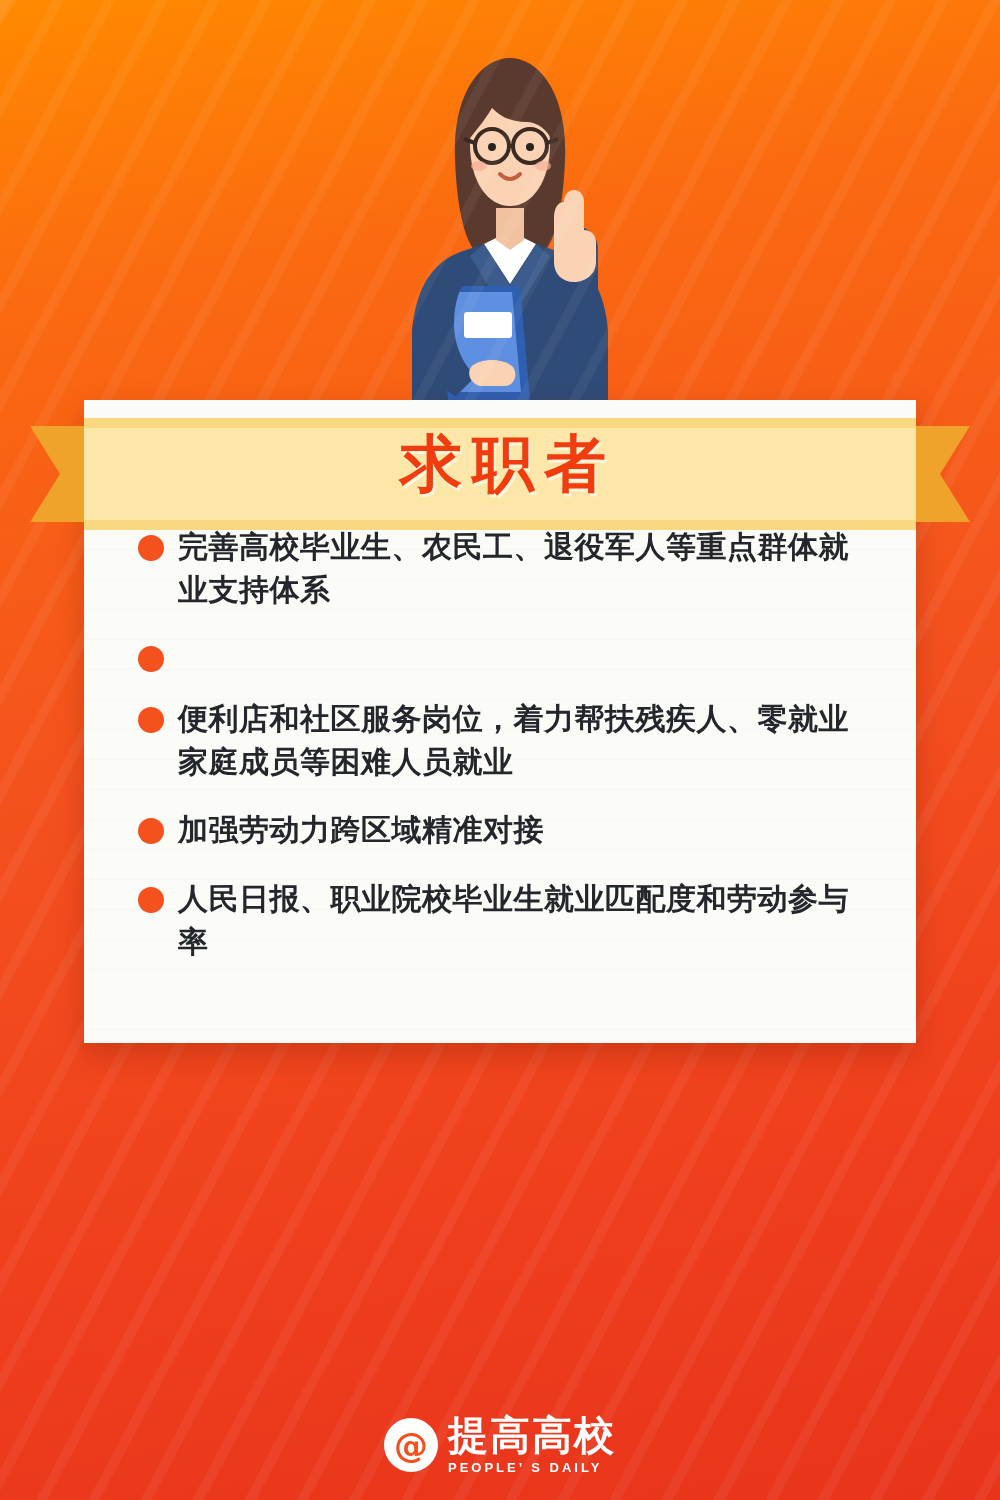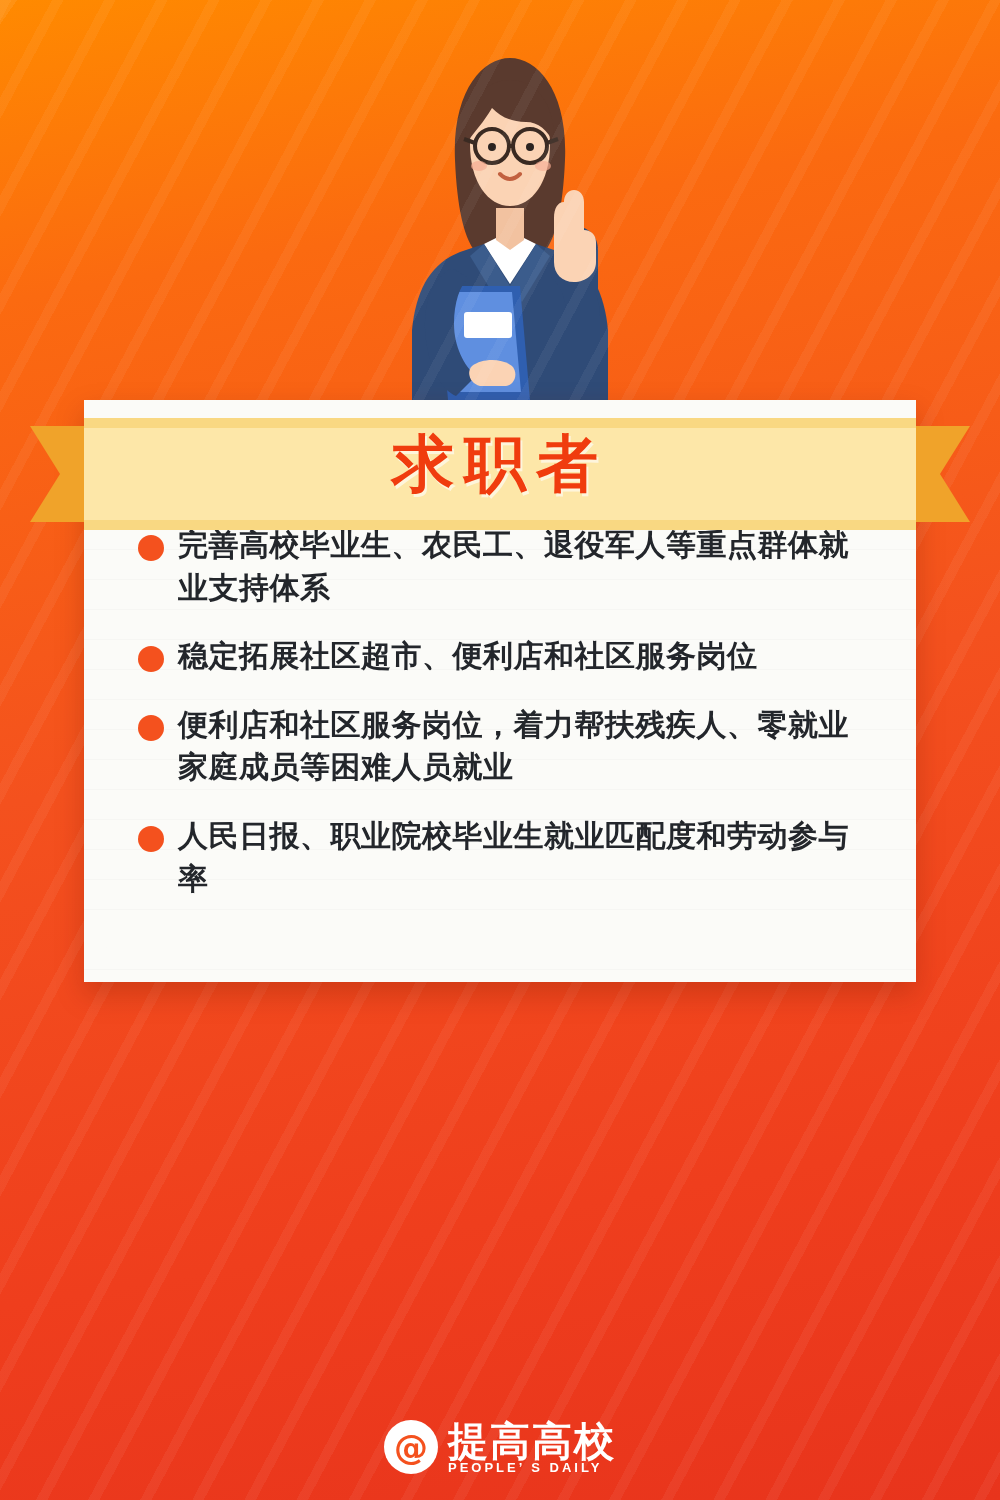--- a/index.html
+++ b/index.html
@@ -76,21 +76,21 @@
   .banner {
     position: absolute;
     left: 30px;
     top: 418px;
     width: 940px;
     height: 112px;
     z-index: 5;
   }
   .banner-title {
     position: absolute;
-    left: 0;
+    left: 8px;
     top: 0;
     width: 940px;
     height: 92px;
     display: flex;
     align-items: center;
     justify-content: center;
     font-family: "DejaVu Sans", "Liberation Sans", sans-serif;
     font-size: 62px;
     font-weight: bold;
     letter-spacing: 10px;
@@ -109,21 +109,21 @@
   }
   .bullet {
     flex: 0 0 auto;
     width: 26px;
     height: 26px;
     border-radius: 50%;
     background: #f4511e;
     margin: 9px 14px 0 8px;
   }
   .item-text {
-    font-family: Liberation Mono, monospace;
+    font-family: Liberation Serif, serif;
     font-size: 30px;
     font-weight: bold;
     line-height: 1.42;
     color: #23262b;
     letter-spacing: 0.5px;
   }
 
   
   .footer {
     position: absolute;
@@ -161,20 +161,21 @@
     font-weight: bold;
     color: #ffffff;
     letter-spacing: 2px;
   }
   .logo-en {
     font-family: "Liberation Sans", sans-serif;
     font-size: 13px;
     font-weight: bold;
     color: #ffffff;
     letter-spacing: 3px;
+    margin-top: 6px;
   }
 </style>
 </head>
 <body>
 
 <div class="poster">
 
   <div class="illustration">
     <svg class="ill-svg" width="300" height="380" viewBox="0 0 300 380" xmlns="http://www.w3.org/2000/svg">
 
@@ -226,25 +227,28 @@
   <div class="card">
     <div class="card-inner">
 
       <div class="list">
         <div class="item">
           <span class="bullet"></span>
           <span class="item-text">完善高校毕业生、农民工、退役军人等重点群体就业支持体系</span>
         </div>
         <div class="item">
           <span class="bullet"></span>
-          <span class="item-text">稳定拓展社区超市、便利店和社区服务岗位</span>
         </div>
         <div class="item">
           <span class="bullet"></span>
           <span class="item-text">便利店和社区服务岗位，着力帮扶残疾人、零就业家庭成员等困难人员就业</span>
+        </div>
+        <div class="item">
+          <span class="bullet"></span>
+          <span class="item-text">加强劳动力跨区域精准对接</span>
         </div>
         <div class="item">
           <span class="bullet"></span>
           <span class="item-text">人民日报、职业院校毕业生就业匹配度和劳动参与率</span>
         </div>
       </div>
 
       <div class="scallop">
         <svg class="scallop-row" viewBox="0 0 832 26" preserveAspectRatio="none" xmlns="http://www.w3.org/2000/svg">
           <path d="M0 0 H832 V2 C810 2 810 26 788 26 C766 26 766 2 744 2 C722 2 722 26 700 26 C678 26 678 2 656 2 C634 2 634 26 612 26 C590 26 590 2 568 2 C546 2 546 26 524 26 C502 26 502 2 480 2 C458 2 458 26 436 26 C414 26 414 2 392 2 C370 2 370 26 348 26 C326 26 326 2 304 2 C282 2 282 26 260 26 C238 26 238 2 216 2 C194 2 194 26 172 26 C150 26 150 2 128 2 C106 2 106 26 84 26 C62 26 62 2 40 2 C18 2 18 26 0 26 Z" fill="#fbfbf8"></path>

